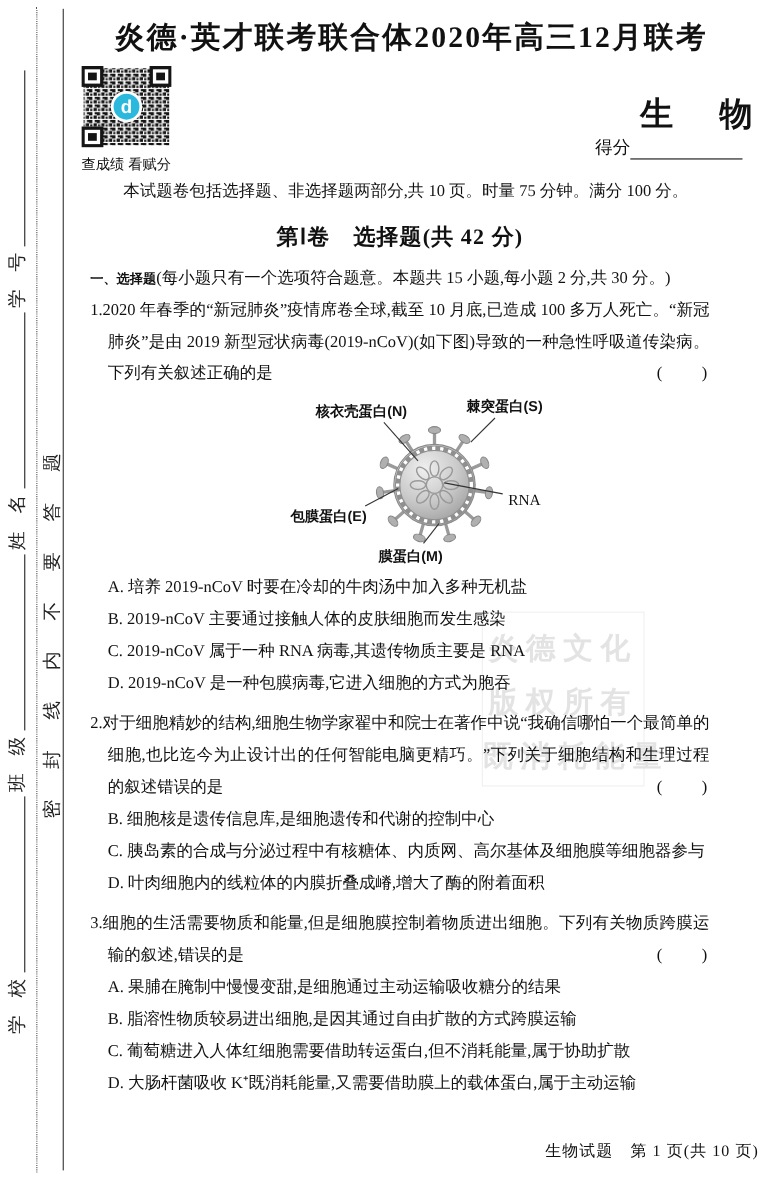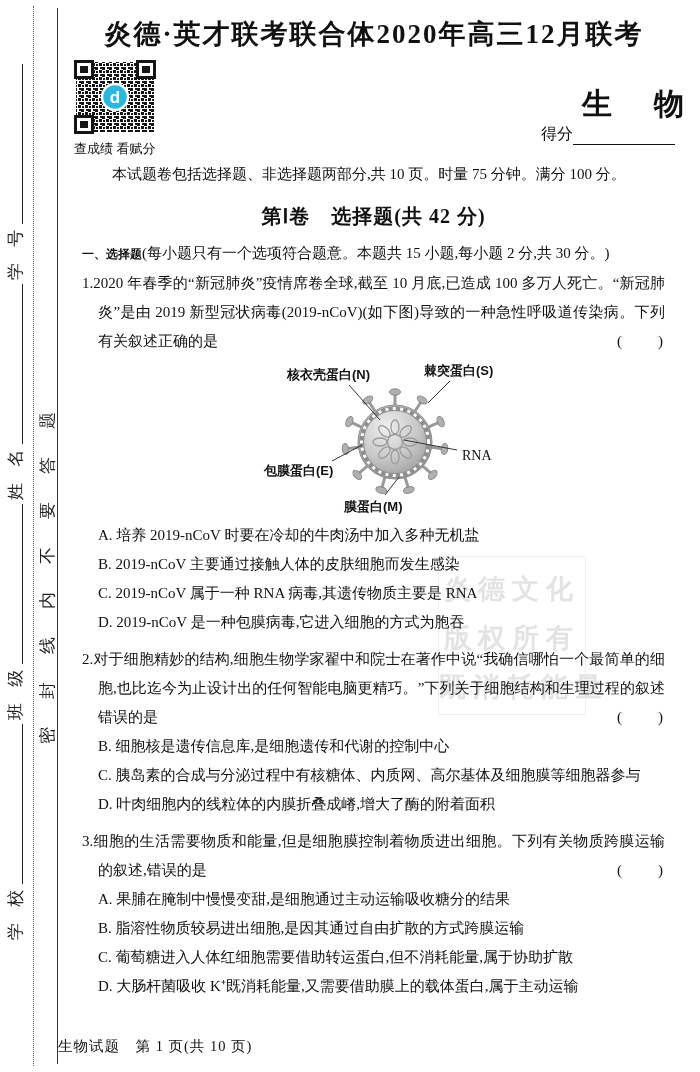--- a/index.html
+++ b/index.html
@@ -23,21 +23,21 @@
 
   
   .watermark { position:absolute; left:438px; top:556px; width:148px; z-index:1;
                border:1px solid #f0f0f0; padding:8px 0 2px 0; }
   .watermark div { font-size:27px; line-height:49px; letter-spacing:7px;
                    color:#e3e3e3; text-align:center; white-space:nowrap;
                    font-family:"Liberation Sans", sans-serif; font-weight:bold; }
 
   
   .content { position:absolute; left:58px; top:0; right:0; bottom:0;
-             padding:0 35px 0 24px; z-index:2; }
+             padding:0 55px 0 24px; z-index:2; }
   .exam-title { position:absolute; left:0; right:10px; top:16px; text-align:center;
                 font-size:27px; font-weight:900; letter-spacing:2px; }
   .qr-block { position:absolute; left:16px; top:60px; width:92px; text-align:left; }
   .qr-caption { font-size:13px; margin-top:2px; white-space:nowrap;
                 font-family:"Liberation Sans", sans-serif; color:#111; }
   .subject-title { position:absolute; left:0; right:10px; top:84px; text-align:right;
                    font-size:30px; font-weight:bold; letter-spacing:6px; }
   .score { position:absolute; right:25px; top:124px; font-size:16px; }
   .score .score-line { display:inline-block; width:102px; border-bottom:1px solid #111;
                        height:18px; vertical-align:bottom; }
@@ -51,21 +51,21 @@
   .q-gap { margin-top:8px; }
   .stem { position:relative; padding-left:16px; text-indent:-16px; text-align:justify; }
   .bracket { position:absolute; right:0; bottom:0; text-indent:0; letter-spacing:2px; }
   .option { padding-left:16px; }
 
   .diagram { margin:2px 0 0 170px; width:272px; height:163px; }
   .dlabel { font-family:"Liberation Sans", sans-serif; font-size:13px; font-weight:600;
             fill:#111; }
   .dlabel-serif { font-family:"Liberation Serif", serif; font-size:14px; fill:#111; }
 
-  .footer { position:absolute; left:0; right:10px; bottom:16px; text-align:left;
+  .footer { position:absolute; left:0; right:10px; bottom:16px; text-align:right;
             font-size:14.5px; letter-spacing:1px; z-index:2; }
 </style>
 </head>
 <body>
 
 <div class="page">
 
   <div class="side-fields">
     <span class="flabel">学 校</span>
       <span class="fline"></span>

